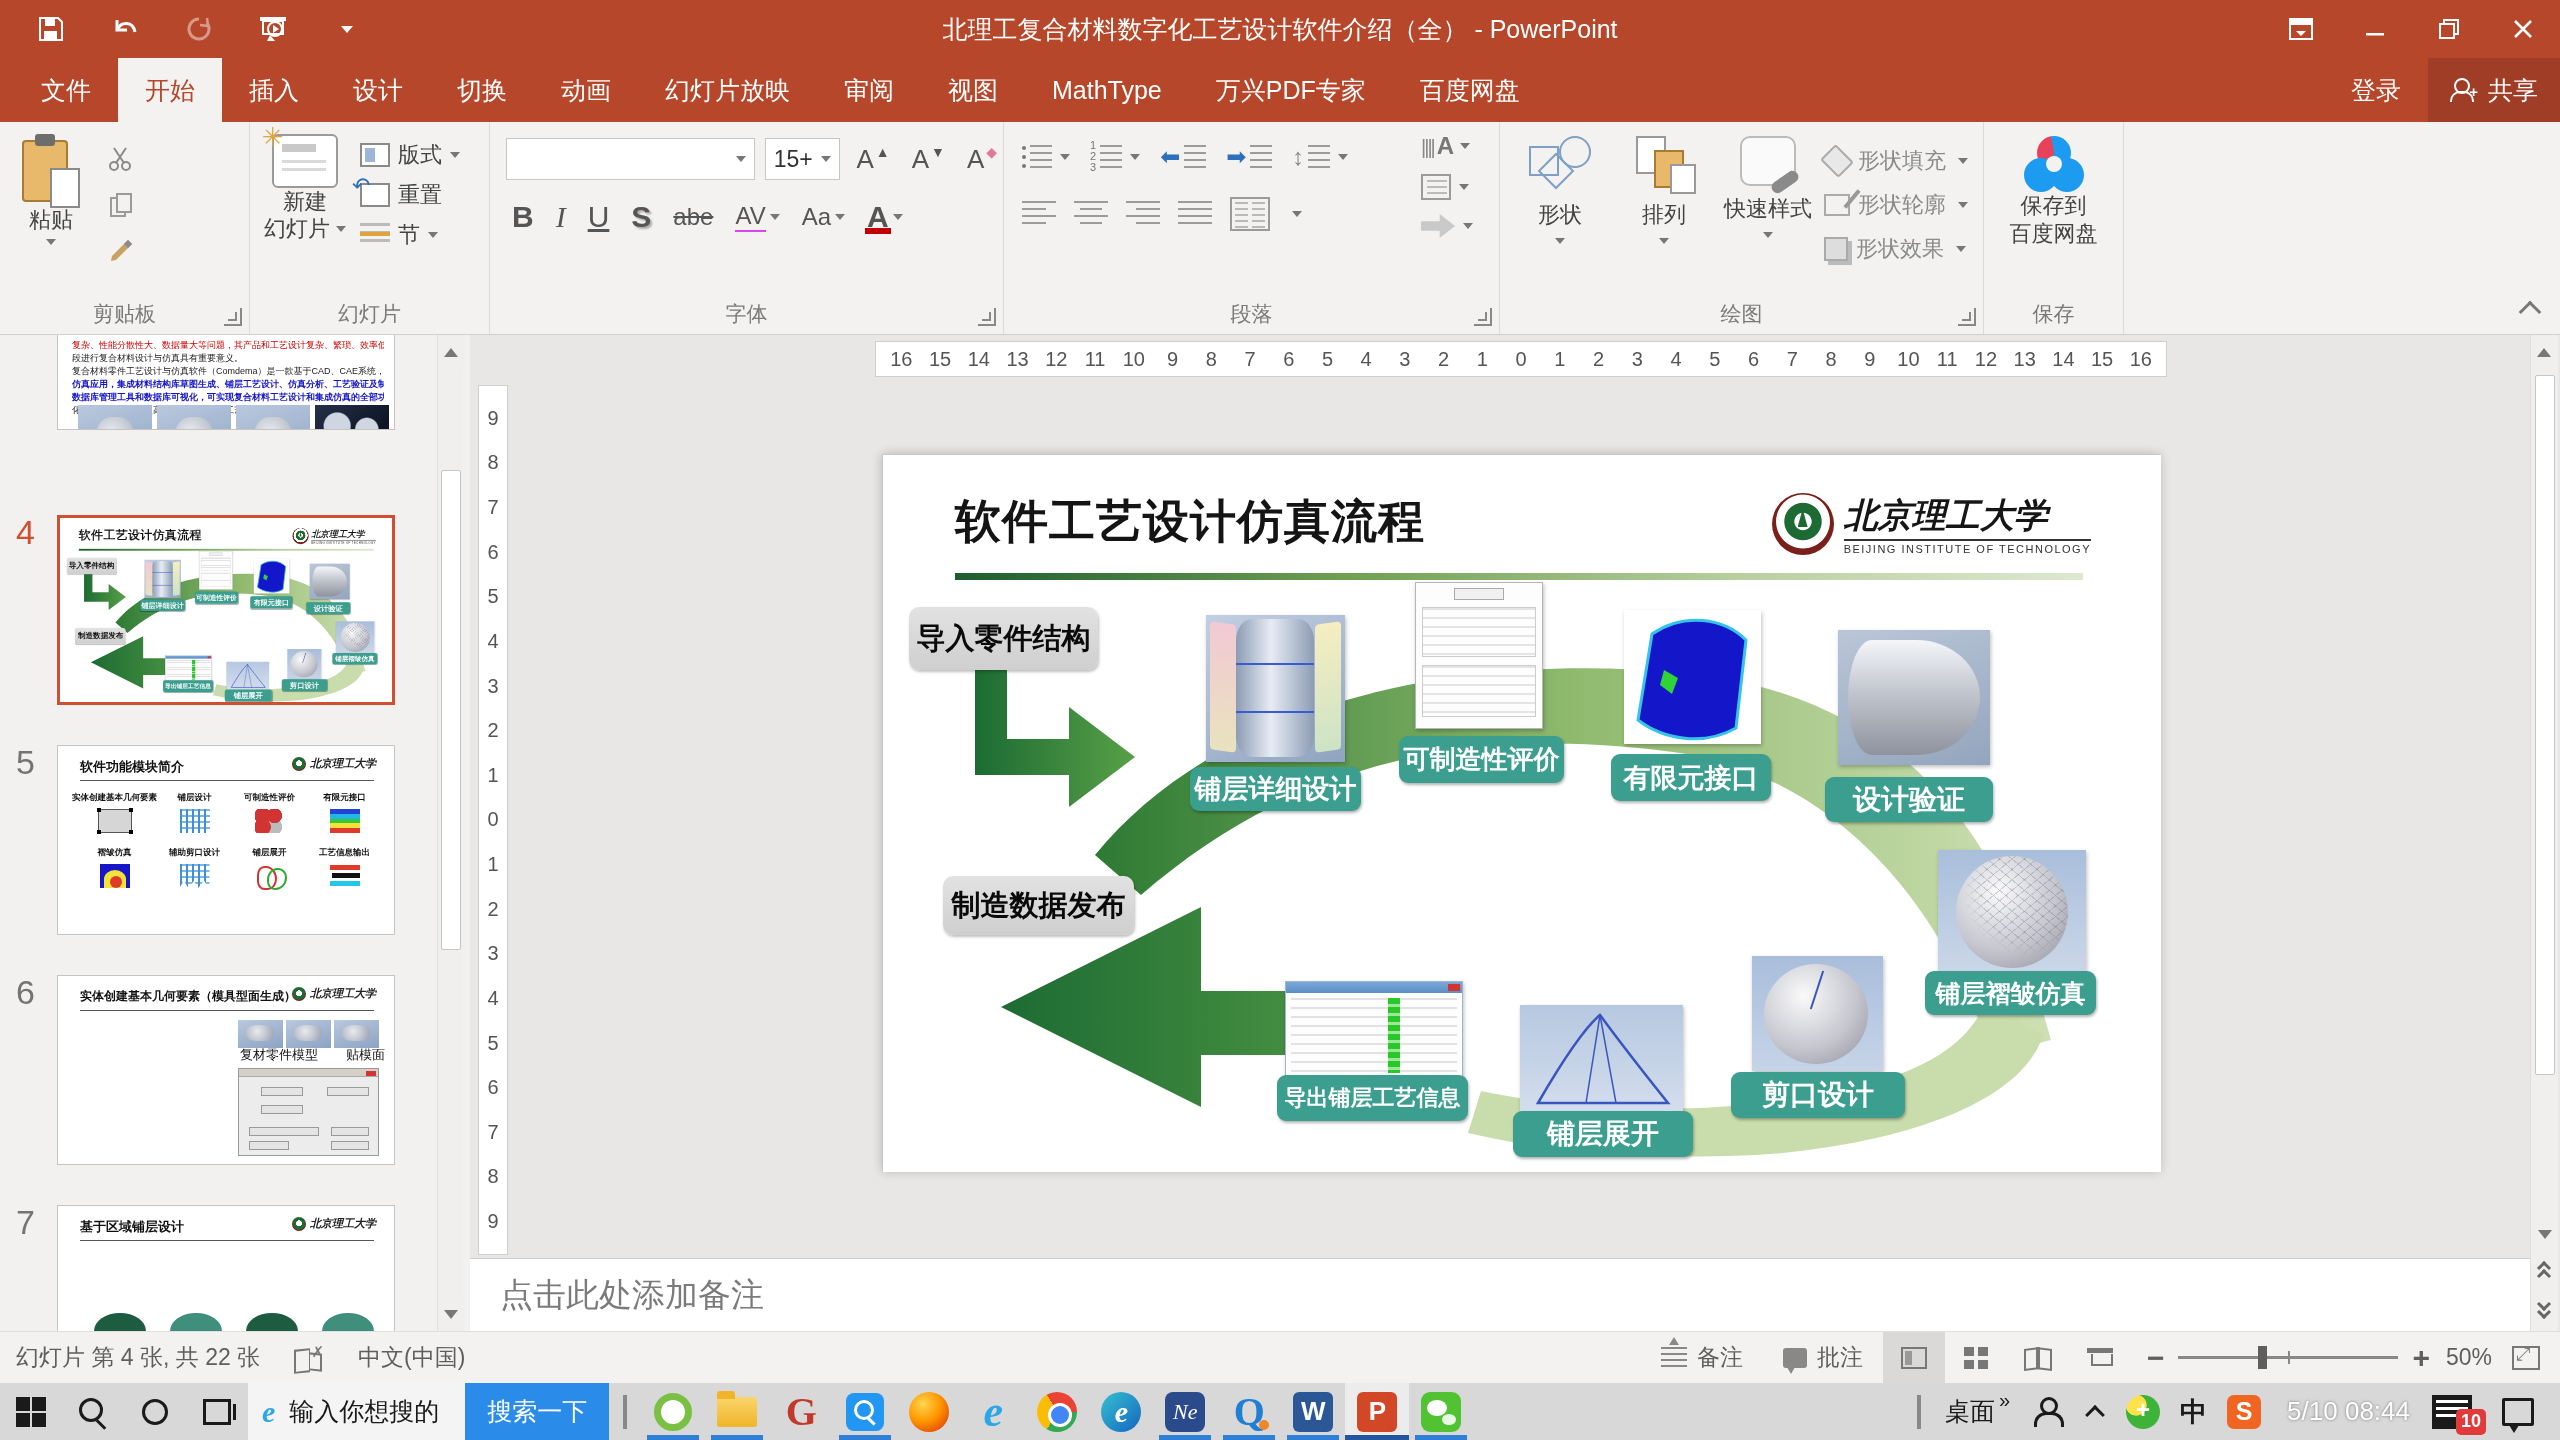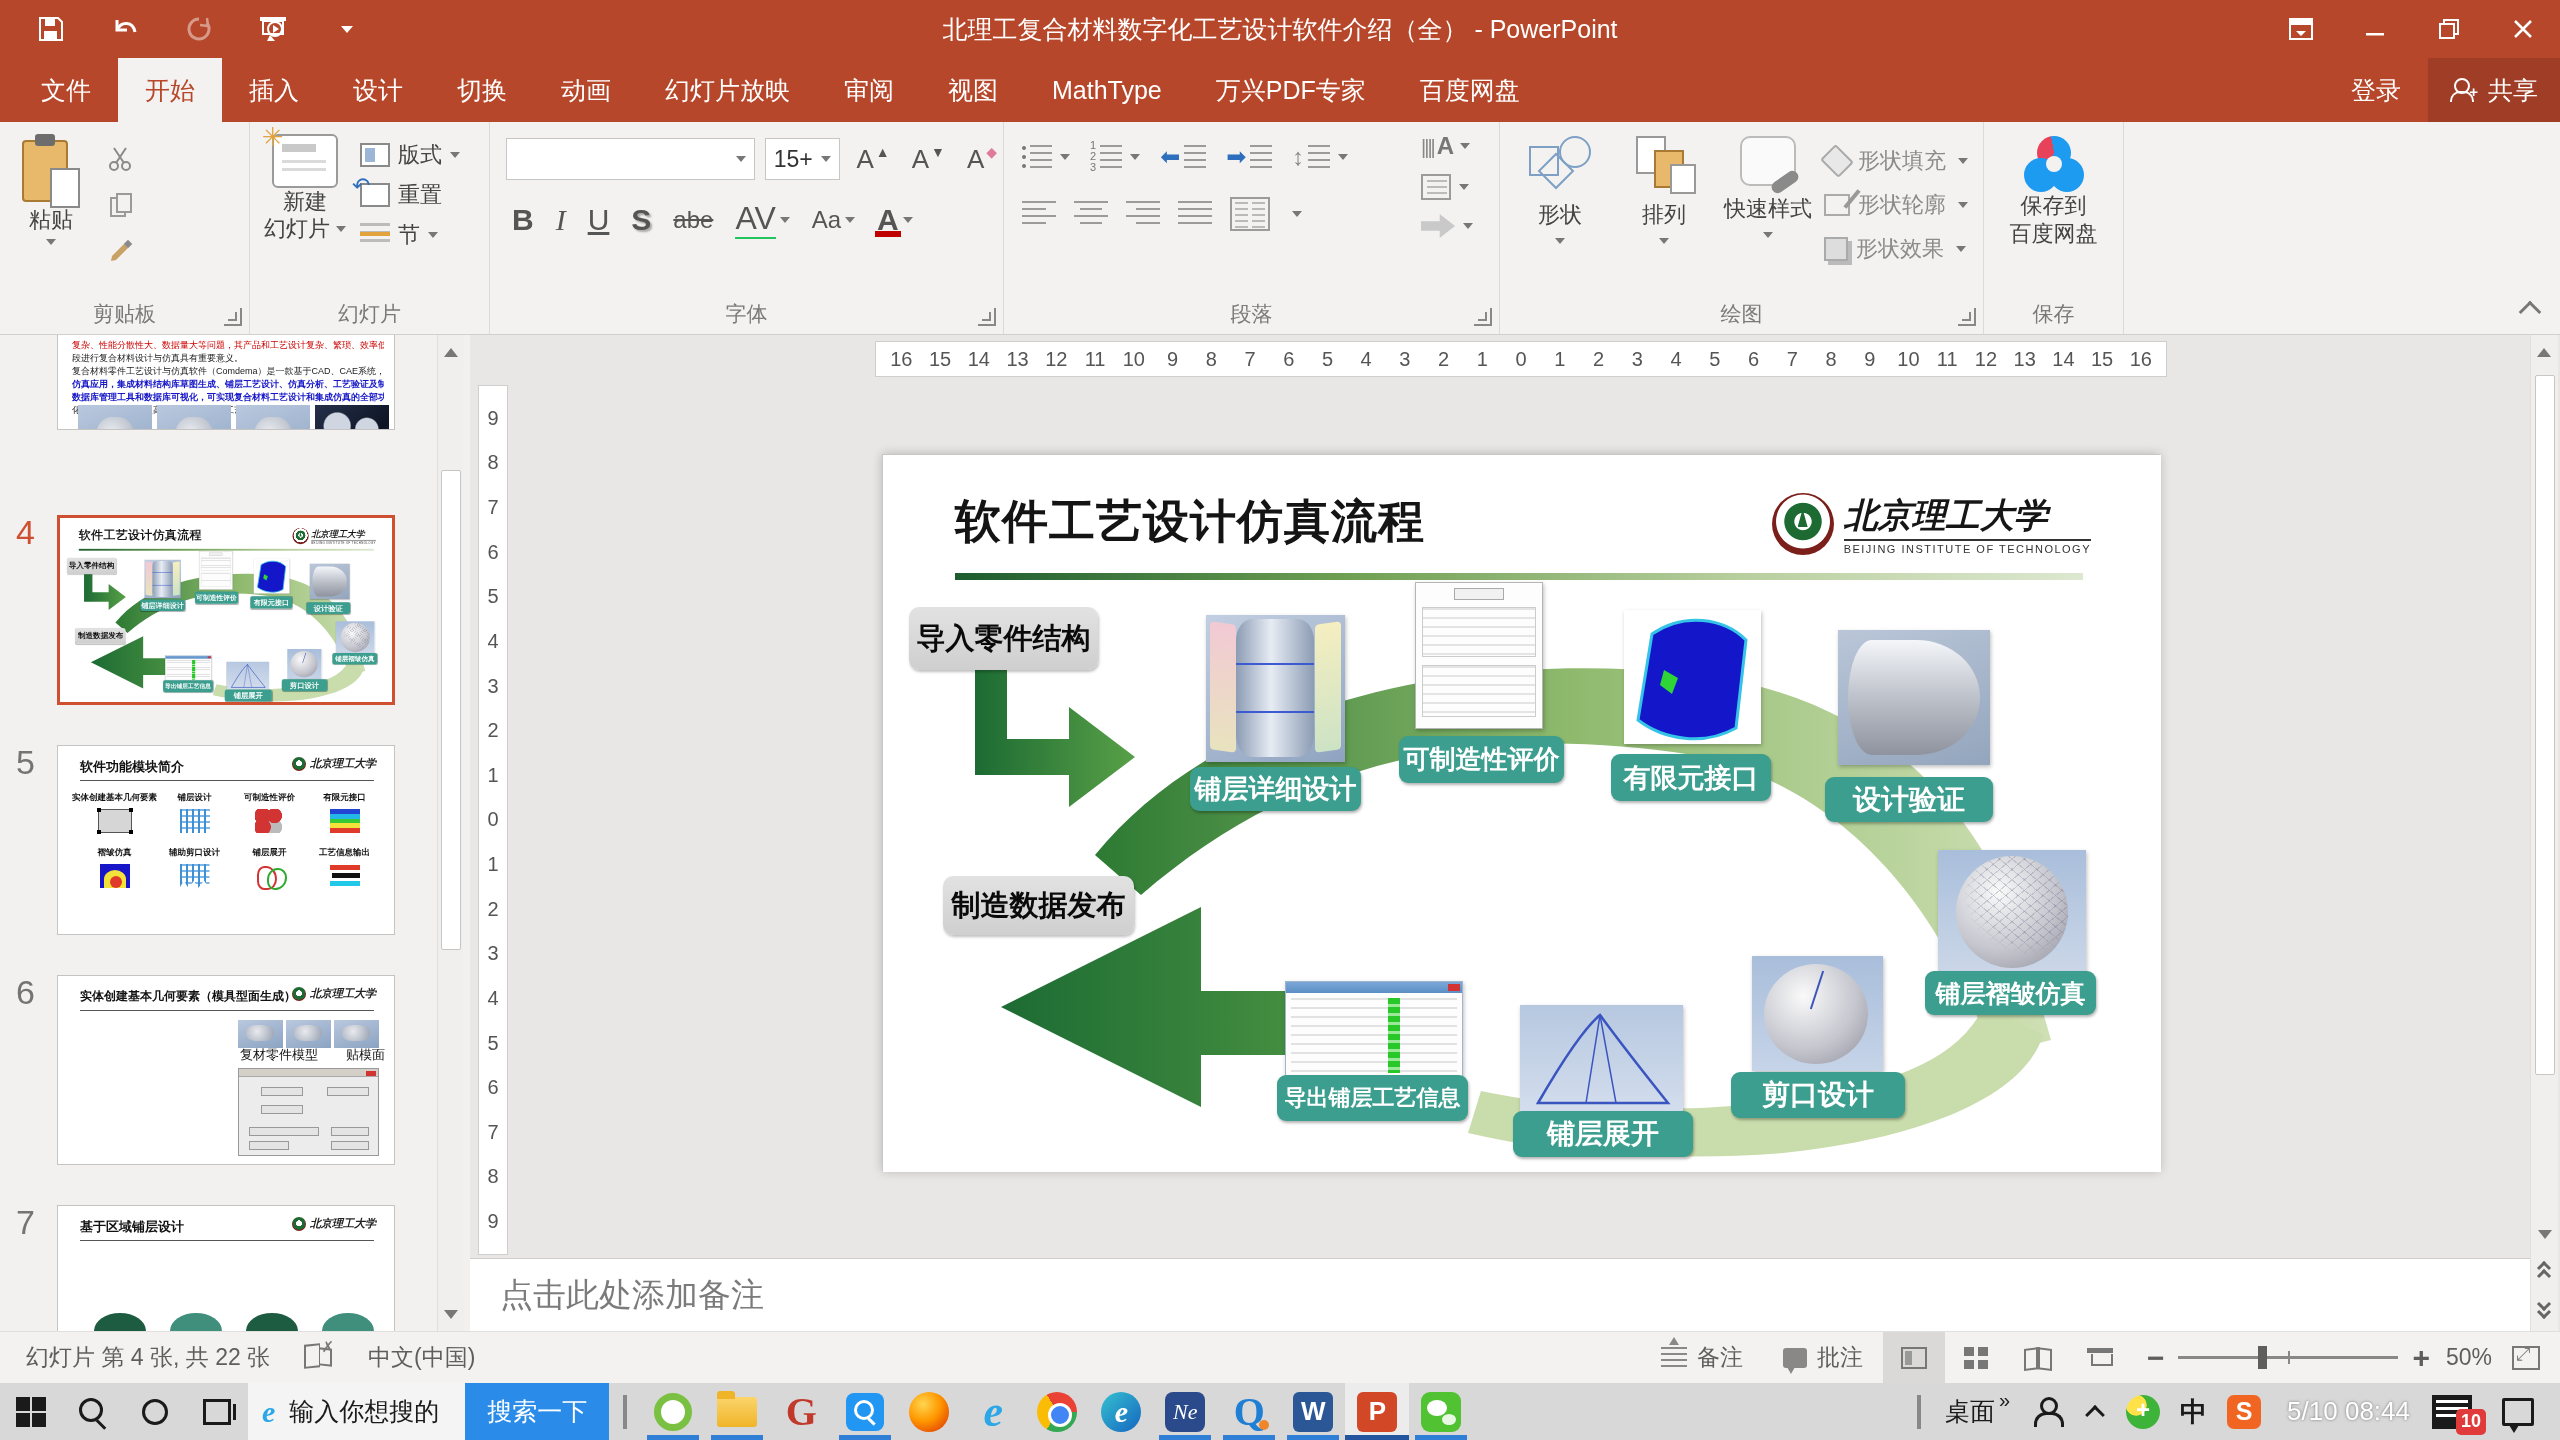--- a/index.html
+++ b/index.html
@@ -74,21 +74,21 @@
 .fontname{width:282px}
 .fontsize{width:84px}
 .abtn{font-size:26px;color:#555;display:flex;align-items:flex-start;gap:2px;padding:0 6px}
 .abtn sup{font-size:14px;color:#555}
 .fg-row2{display:flex;align-items:center;gap:22px;padding:20px 0 0 22px;font-size:30px;color:#555}
 .fg-row2 .b{font-weight:bold}
 .fg-row2 .i{font-style:italic;font-family:"Liberation Serif","DejaVu Serif",serif}
 .fg-row2 .u{text-decoration:underline}
 .fg-row2 .s{text-shadow:2px 2px 2px #aaa}
 .fg-row2 .strike{text-decoration:line-through;font-size:24px}
-.fg-row2 .kern{font-size:32px;border-bottom:2px solid #22c55e}
+.fg-row2 .kern{font-size:24px;border-bottom:2px solid #d946ef}
 .fg-row2 .casea{font-size:24px}
 .fg-row2 .fcolor{position:relative;font-weight:bold}
 .fg-row2 .fcolor::after{content:"";position:absolute;left:-2px;bottom:0;width:26px;height:6px;background:#c00000}
 .mini-car{width:0;height:0;border-left:5px solid transparent;border-right:5px solid transparent;border-top:6px solid #777;margin-left:4px}
 
 .g-para{width:496px;position:relative}
 .pg-row1{display:flex;align-items:center;gap:20px;padding:18px 0 0 18px}
 .pg-row2{display:flex;align-items:center;gap:18px;padding:24px 0 0 18px}
 .bul{display:flex;gap:4px;align-items:center}
 .dots{display:flex;flex-direction:column;gap:5px}
@@ -298,21 +298,21 @@
 .chup i:nth-child(1){top:4px}.chup i:nth-child(2){top:12px}
 .chdn i{transform:rotate(-45deg)}
 .chdn i:nth-child(1){top:2px}.chdn i:nth-child(2){top:10px}
 .mbottom{position:absolute;left:0;bottom:4px;width:28px;display:flex;flex-direction:column;gap:8px;align-items:center}
 
 .notesbar{position:absolute;left:470px;right:0;top:1258px;height:73px;background:#fff;border-top:1px solid #cfcdcB}
 .notesph{position:absolute;left:30px;top:50%;transform:translateY(-50%);font-size:33px;color:#7b7b7b}
 .notesbar{top:auto}
 
 .statusbar{position:absolute;left:0;top:1331px;width:2560px;height:52px;background:#f3f2f1;border-top:1px solid #e1dfdd;display:flex;align-items:center;color:#605e5c;font-size:23px}
-.sb-left{display:flex;align-items:flex-start;gap:34px;padding-left:26px}
+.sb-left{display:flex;align-items:flex-end;gap:34px;padding-left:16px}
 .spellic{position:relative;width:30px;height:26px}
 .spellic::before{content:"";position:absolute;left:0;top:2px;width:13px;height:20px;border:2px solid #777;border-right:1px solid #777;transform:skewY(-6deg)}
 .spellic::after{content:"✗";position:absolute;right:0;top:-4px;color:#777;font-size:15px}
 .spellic b{position:absolute;right:2px;top:6px;width:13px;height:18px;border:2px solid #777;border-left:1px solid #777;transform:skewY(6deg)}
 .sb-right{margin-left:auto;display:flex;align-items:center;gap:0;padding-right:0}
 .sb-item{display:flex;align-items:center;gap:10px;padding:0 20px;height:52px}
 .noteic{width:26px;height:22px;background:repeating-linear-gradient(#8a8886 0 2px,transparent 2px 6px);position:relative}
 .noteic::before{content:"";position:absolute;left:8px;top:-10px;width:0;height:0;border-left:5px solid transparent;border-right:5px solid transparent;border-bottom:8px solid #8a8886}
 .cmtic{width:24px;height:20px;background:#8a8886;border-radius:3px;position:relative}
 .cmtic::after{content:"";position:absolute;left:4px;bottom:-6px;border-left:4px solid transparent;border-right:4px solid transparent;border-top:7px solid #8a8886}

